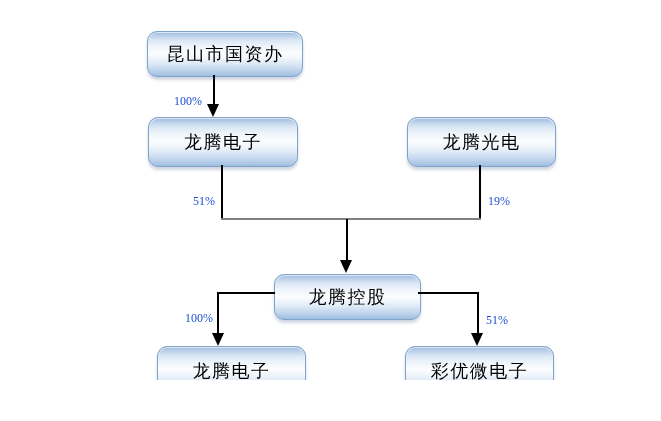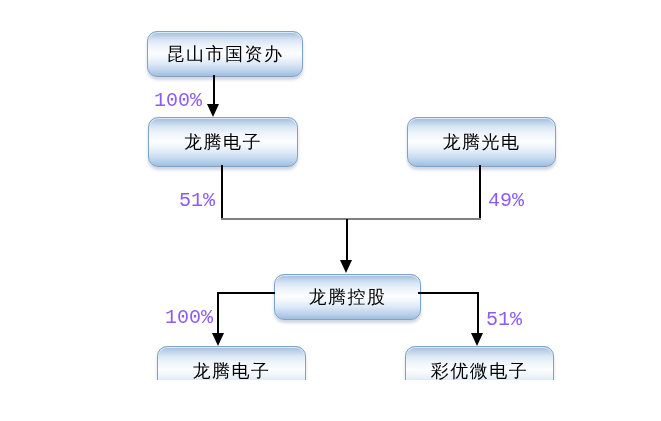--- a/index.html
+++ b/index.html
@@ -1,18 +1,18 @@
 <!DOCTYPE html>
 <html><head>
 <meta charset="utf-8">
 <style>
   html,body{margin:0;padding:0;background:#ffffff;}
   .canvas{
     position:relative;width:661px;height:380px;background:#ffffff;overflow:hidden;
-    font-family:Liberation Mono, monospace;color:#000;
+    font-family:Liberation Serif, serif;color:#000;
   }
   .node{
     position:absolute;display:flex;align-items:center;justify-content:center;
     font-size:18px;letter-spacing:1.5px;color:#000;
     border:1px solid #7ea2c8;border-radius:10px;
     background:linear-gradient(180deg,
       #94b4d8 0%, #b6cde8 7%, #d8e5f3 18%, #eef4fb 32%, #fbfdff 48%,
       #f2f7fc 58%, #dde9f6 72%, #bcd2ec 88%, #9fbede 100%);
     box-shadow:0 3px 3px rgba(150,165,190,.45), inset 0 1px 1px rgba(255,255,255,.75);
   }
@@ -28,21 +28,21 @@
   .hline{height:2px;}
   .hline.gray{background:#808080;}
 
   .arrow-down{
     position:absolute;width:0;height:0;
     border-left:6px solid transparent;border-right:6px solid transparent;
     border-top:13px solid #000;
   }
 
   .pct{
-    position:absolute;font-size:20px;line-height:22px;color:#8b5cf6;white-space:nowrap;
+    position:absolute;font-size:12px;line-height:22px;color:#1d4ed8;white-space:nowrap;
   }
   .pct.right-align{text-align:right;}
 </style>
 </head>
 <body>
 
 <div class="canvas">
 
   <div class="node node-kunshan">
     <span>昆山市国资办</span>
@@ -76,17 +76,17 @@
   <div class="hline" style="left:217px;top:292px;width:58px;"></div>
   <div class="vline" style="left:217px;top:292px;height:42px;"></div>
   <div class="arrow-down" style="left:212px;top:333px;"></div>
 
   <div class="hline" style="left:418px;top:292px;width:61px;"></div>
   <div class="vline" style="left:477px;top:292px;height:42px;"></div>
   <div class="arrow-down" style="left:471px;top:333px;"></div>
 
   <div class="pct right-align" style="left:130px;top:90px;width:72px;">100%</div>
   <div class="pct right-align" style="left:145px;top:190px;width:70px;">51%</div>
-  <div class="pct" style="left:488px;top:190px;">49%</div>
+  <div class="pct" style="left:488px;top:190px;">19%</div>
   <div class="pct right-align" style="left:141px;top:307px;width:72px;">100%</div>
   <div class="pct" style="left:486px;top:309px;">51%</div>
 
 </div>
 
 </body></html>

